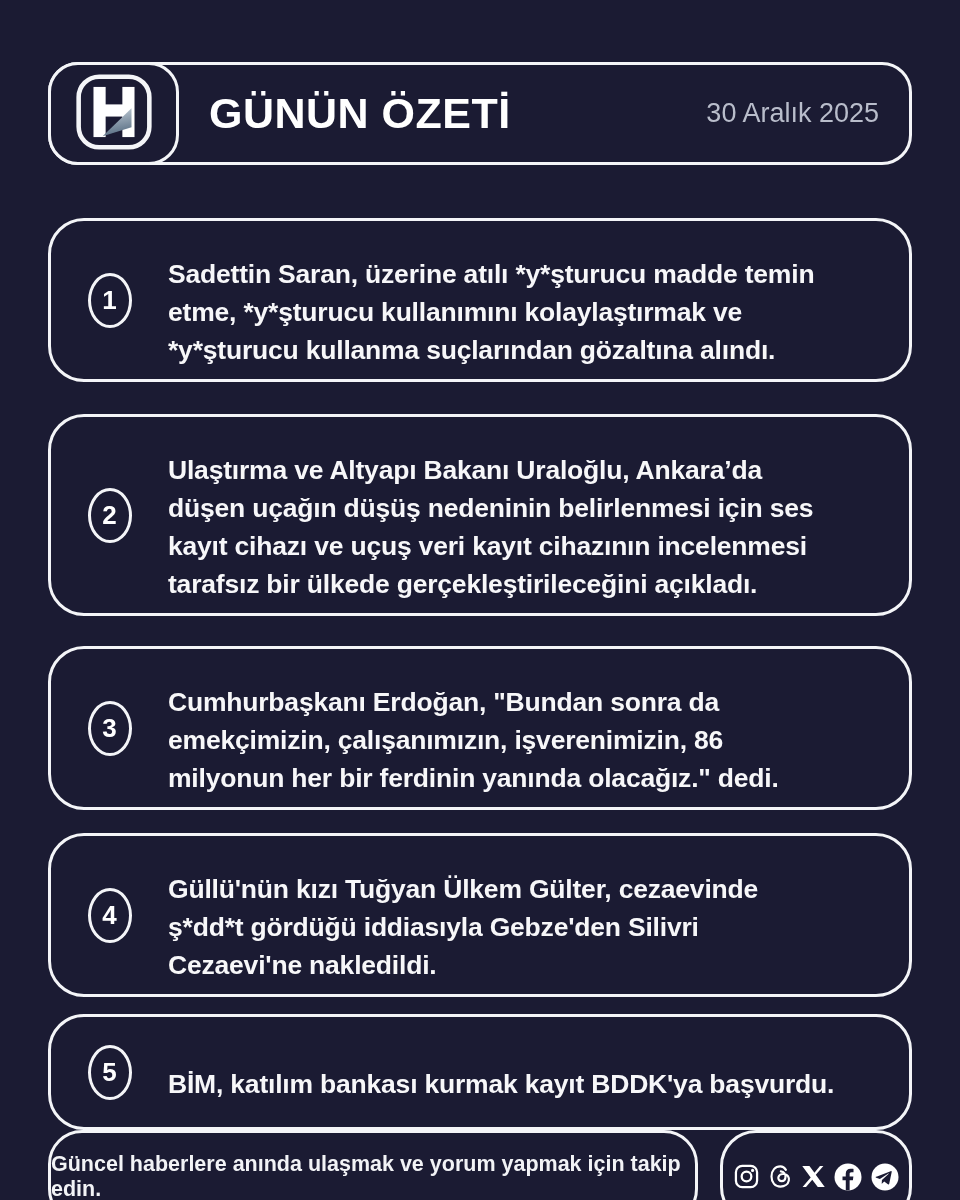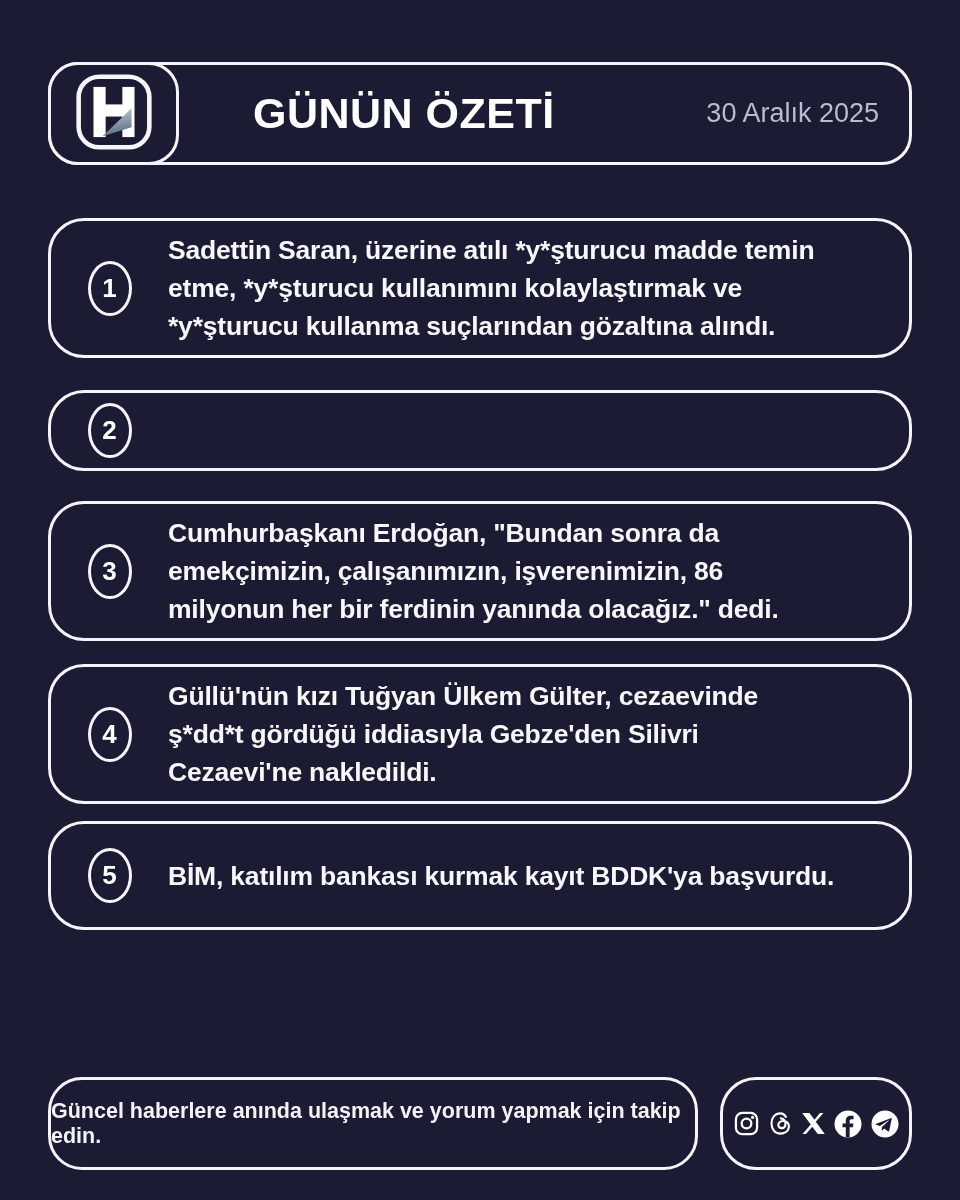--- a/index.html
+++ b/index.html
@@ -14,21 +14,20 @@
     overflow:hidden;
   }
   
   .header-bar{
     position:relative;
     height:97px;
     border:3px solid #f4f5f8;
     border-radius:30px;
     display:flex;align-items:center;
     flex:none;
-    padding-left:44px;
   }
   .logo-box{
     position:absolute;left:-3px;top:-3px;
     width:131px;height:103px;
     box-sizing:border-box;
     background:#1b1b33;
     border:3px solid #f4f5f8;
     border-radius:30px;
     display:flex;align-items:center;justify-content:center;
   }
@@ -72,20 +71,21 @@
     font-size:26px;font-weight:bold;color:#ffffff;
   }
   .item-text{
     flex:1;
     white-space:pre-line;
     font-size:26.5px;
     line-height:38px;
     font-weight:bold;
     letter-spacing:-0.2px;
     color:#f7f7f9;
+    margin-top:24px;
   }
   
   .footer{
     margin-top:auto;
     display:flex;gap:22px;
     height:93px;flex:none;
   }
   .cta-box{
     flex:1;
     border:3px solid #f4f5f8;
@@ -137,20 +137,24 @@
     </div>
     <div class="item-text">Sadettin Saran, üzerine atılı *y*şturucu madde temin
 etme, *y*şturucu kullanımını kolaylaştırmak ve
 *y*şturucu kullanma suçlarından gözaltına alındı.</div>
   </div>
 
   <div class="item m2">
     <div class="badge-col">
       <div class="badge">2</div>
     </div>
+    <div class="item-text">Ulaştırma ve Altyapı Bakanı Uraloğlu, Ankara’da
+düşen uçağın düşüş nedeninin belirlenmesi için ses
+kayıt cihazı ve uçuş veri kayıt cihazının incelenmesi
+tarafsız bir ülkede gerçekleştirileceğini açıkladı.</div>
   </div>
 
   <div class="item m3">
     <div class="badge-col">
       <div class="badge">3</div>
     </div>
     <div class="item-text">Cumhurbaşkanı Erdoğan, "Bundan sonra da
 emekçimizin, çalışanımızın, işverenimizin, 86
 milyonun her bir ferdinin yanında olacağız." dedi.</div>
   </div>

